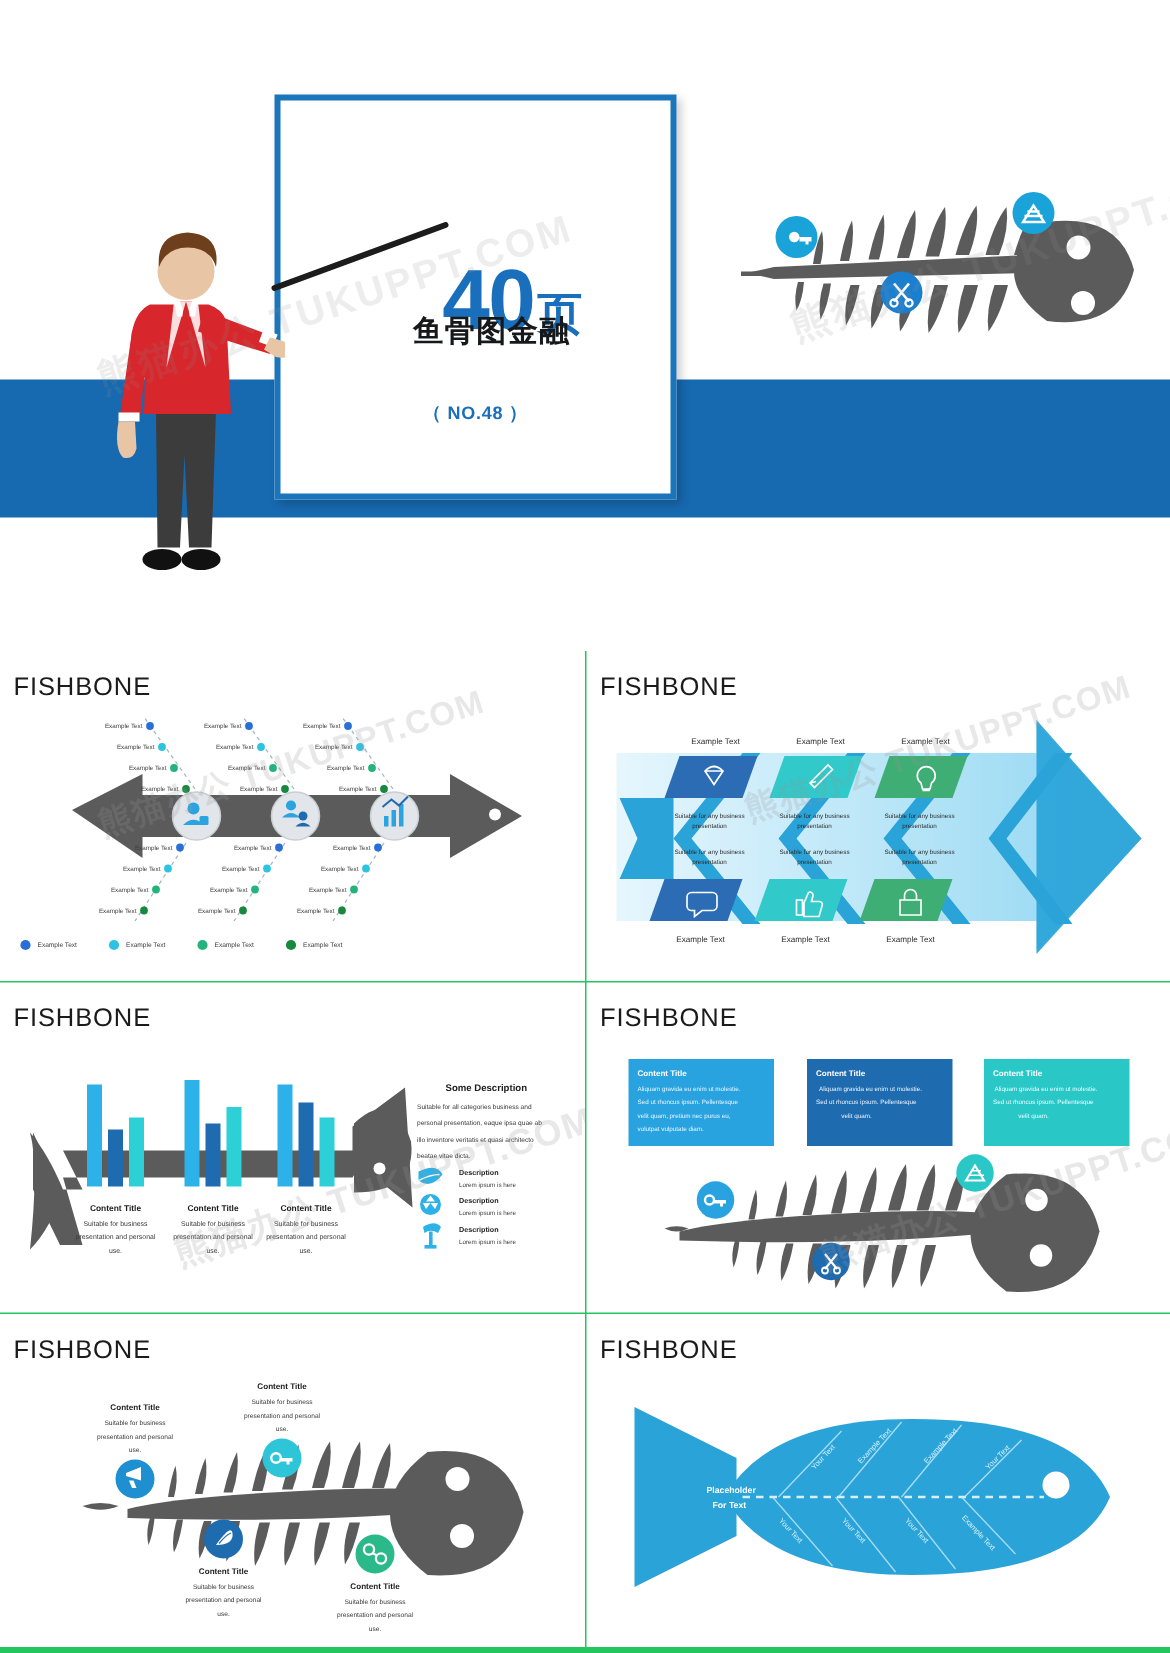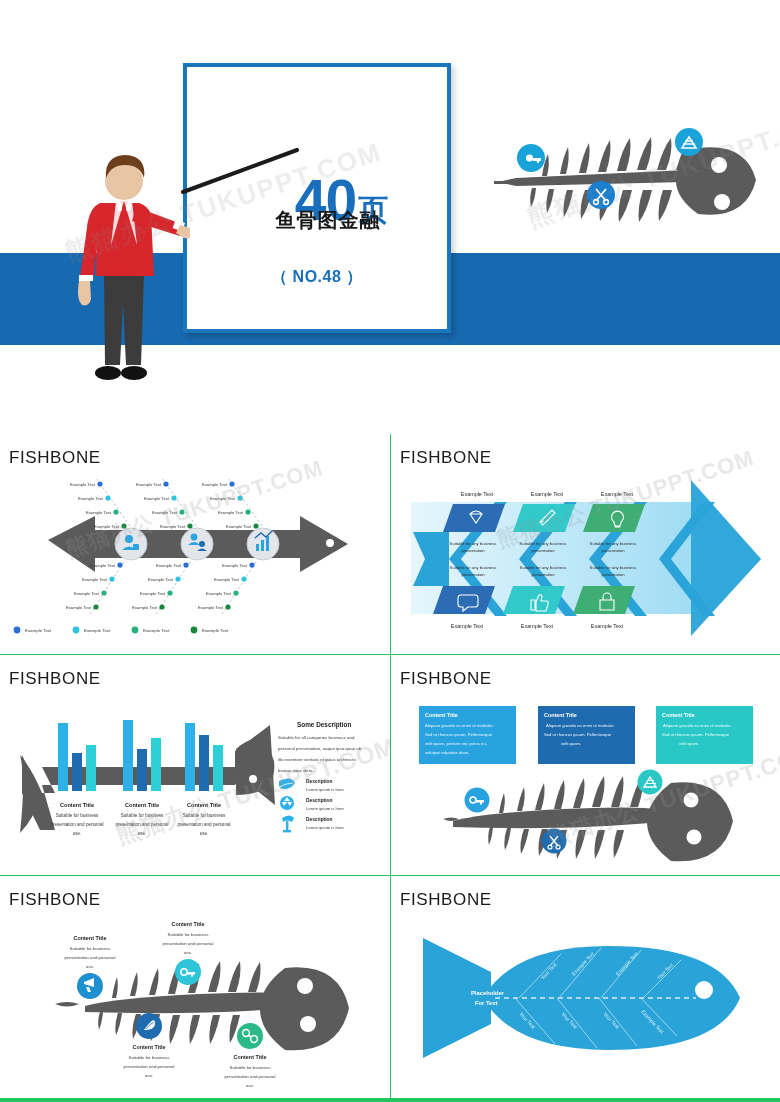--- a/index.html
+++ b/index.html
@@ -28,21 +28,21 @@
   }
   .hero-num .pg{ font-size:30px; font-weight:bold; margin-left:2px; }
   .hero-t1,.hero-t2{
     position:absolute; left:0; right:0; text-align:center; color:#17181a;
     font-size:20px; font-weight:bold; letter-spacing:1px;padding-left:22px;
   }
   .hero-t1{ top:140px; }
   .hero-t2{ top:167px; }
   .hero-no{
     position:absolute; left:0; right:0; top:200px; text-align:center;
-    color:#1a6fbc; font-size:16px; font-weight:bold; letter-spacing:.5px;
+    color:#1a6fbc; font-size:12px; font-weight:bold; letter-spacing:.5px;
   }
 
   
   .wm{
     position:absolute; color:rgba(140,140,140,.16);
     font-size:26px; font-weight:bold; letter-spacing:2px;
     transform:rotate(-18deg); white-space:nowrap;
     pointer-events:none; z-index:9;
   }
   .wm-sm{ font-size:12px; letter-spacing:1px; color:rgba(150,150,150,.22); }

